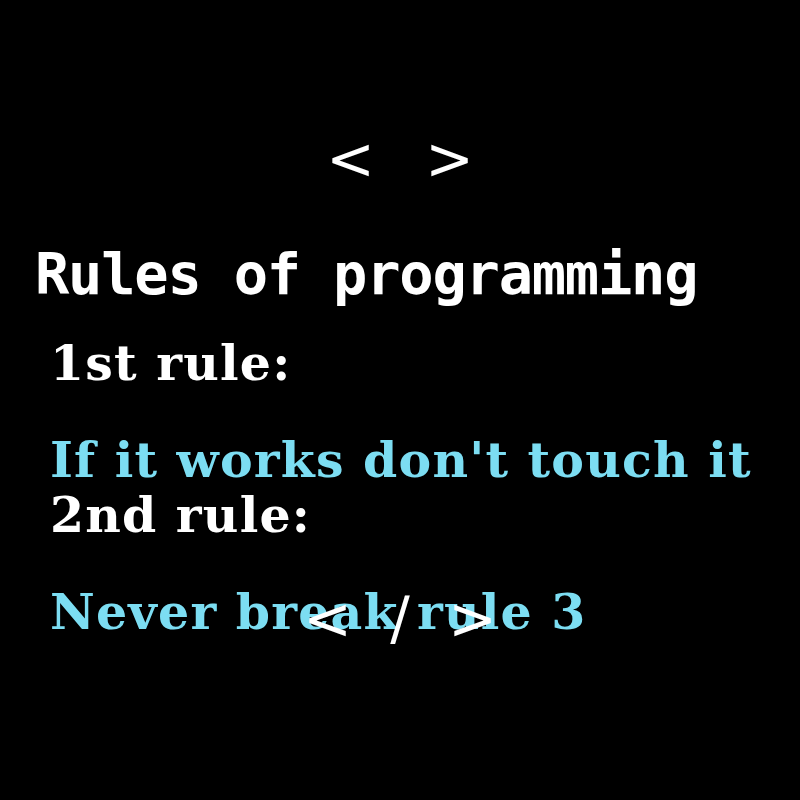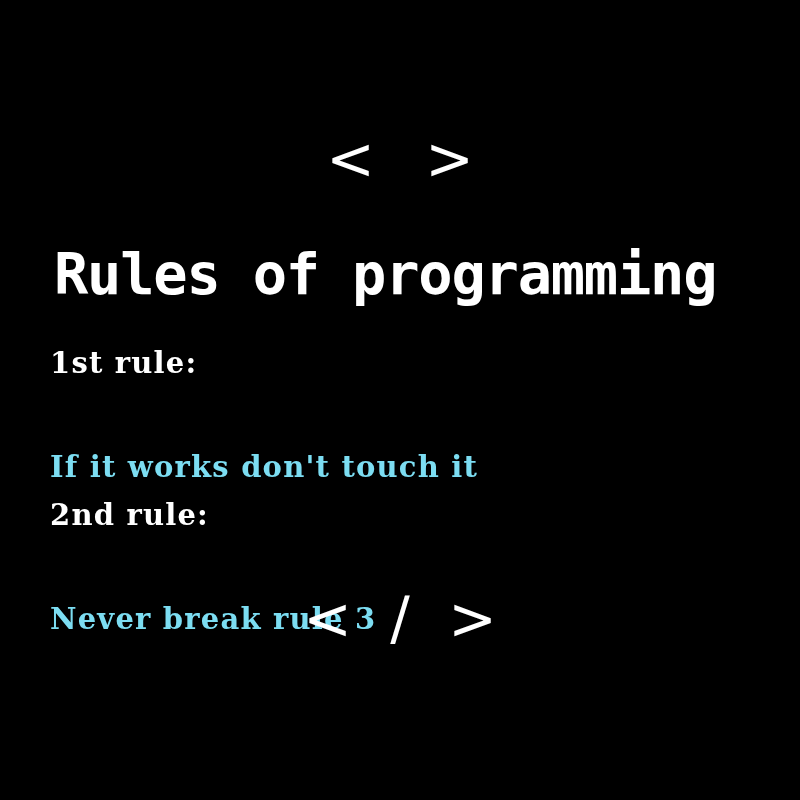--- a/index.html
+++ b/index.html
@@ -49,21 +49,21 @@
     font-weight: 400;
     letter-spacing: 10px;
     line-height: 66px;
     text-indent: 10px;
     white-space: pre;
   }
 
   
   .poster-title {
     position: absolute;
-    left: 54px;
+    left: 35px;
     top: 200px;
     color: #ffffff;
     font-family: "DejaVu Sans Mono", "Liberation Mono", monospace;
     font-size: 57px;
     font-weight: bold;
     line-height: 72px;
     letter-spacing: -1.2px;
     white-space: pre;
   }
 
@@ -72,35 +72,35 @@
     position: absolute;
     left: 50px;
     white-space: pre;
   }
   .rule-block.block-1 { top: 298px; }
   .rule-block.block-2 { top: 450px; }
 
   .rule-label,
   .rule-text {
     font-family: "DejaVu Serif", "Liberation Serif", serif;
-    font-size: 29px;
+    font-size: 49px;
     font-weight: bold;
     line-height: 54px;
     letter-spacing: 1.2px;
     white-space: pre;
     display: block;
   }
 
   .rule-label {
     color: #ffffff;
   }
 
   .rule-text {
     color: #7cddf2;
-    margin-top: 12px;
+    margin-top: 5px;
   }
 </style>
 </head>
 <body>
 
 <div id="poster">
 
   <div class="code-tag-open">&lt; &gt;</div>
 
   <h1 class="poster-title">Rules of programming</h1>

